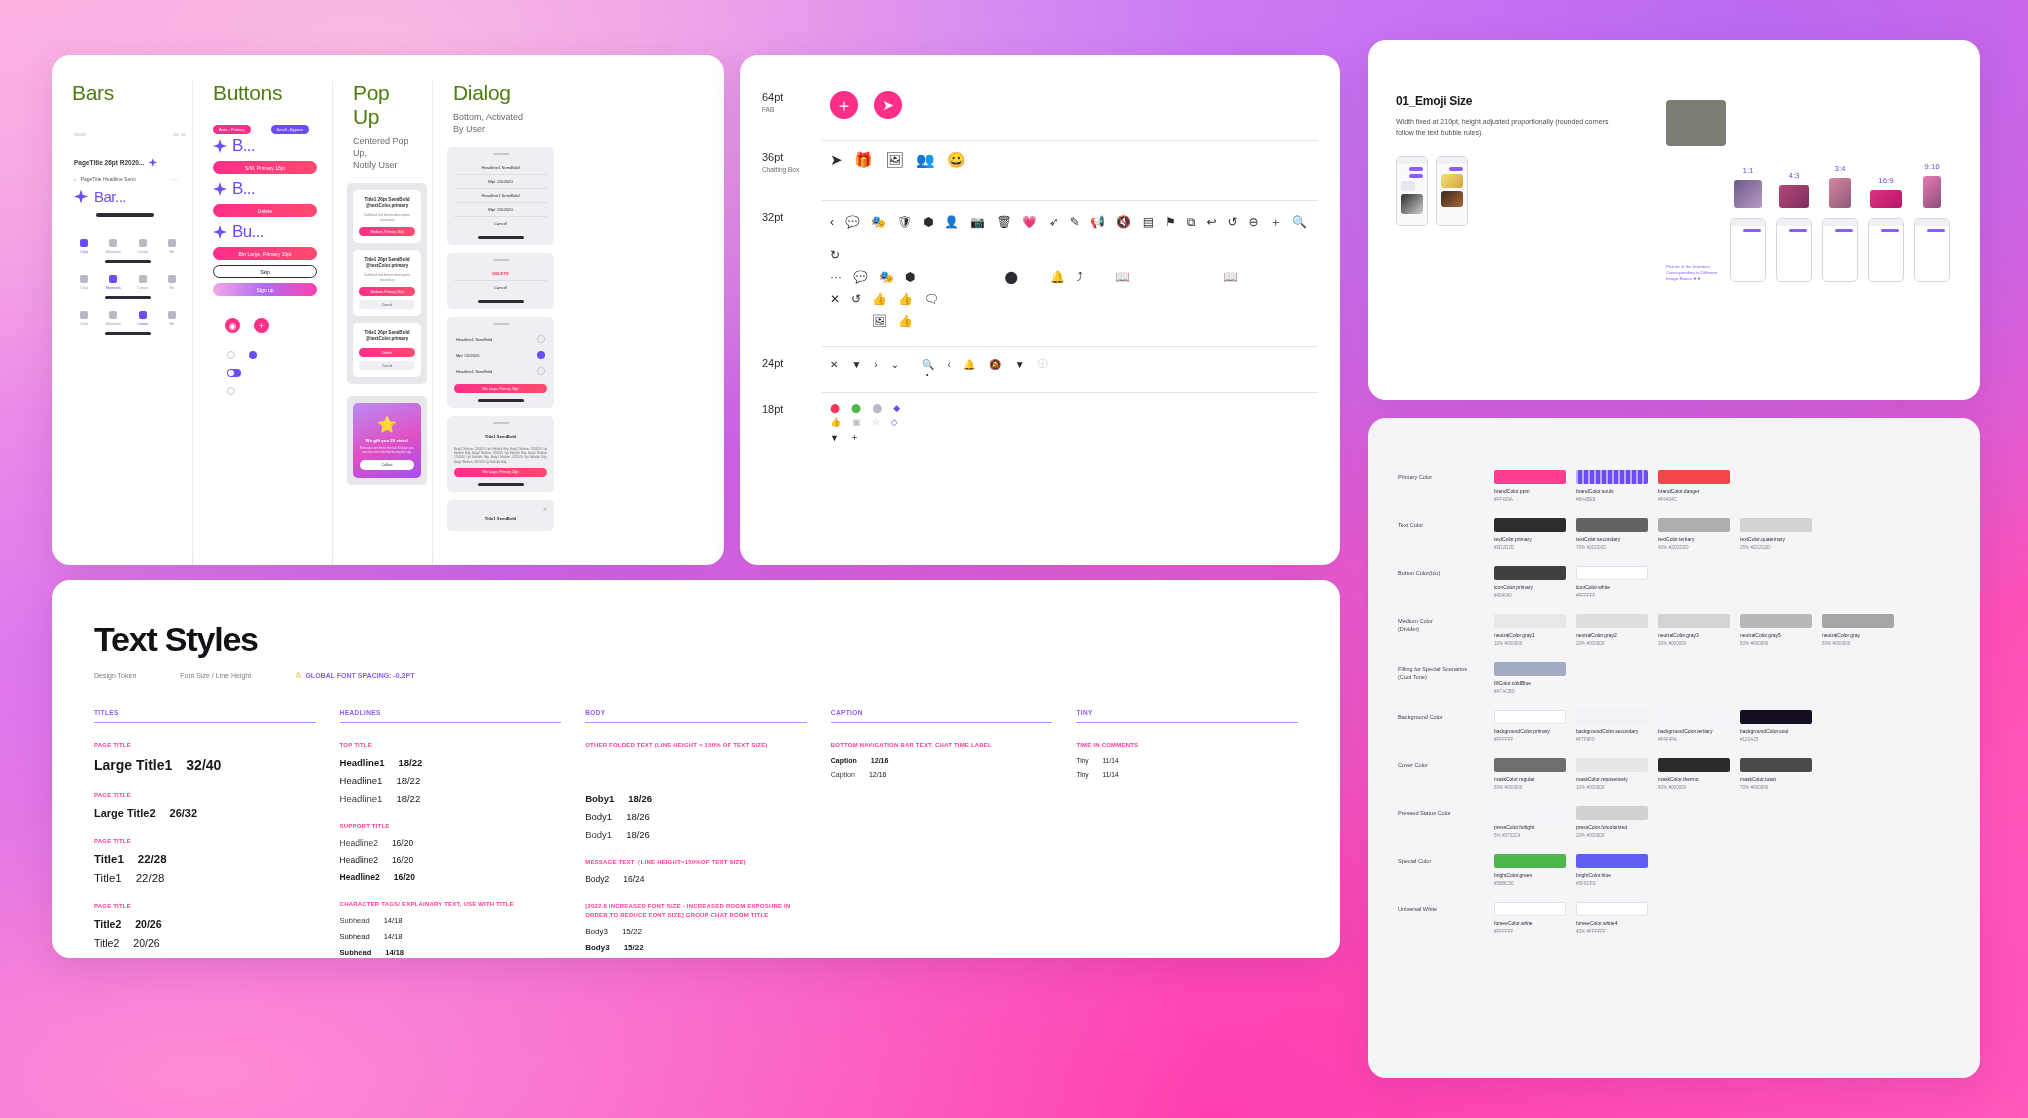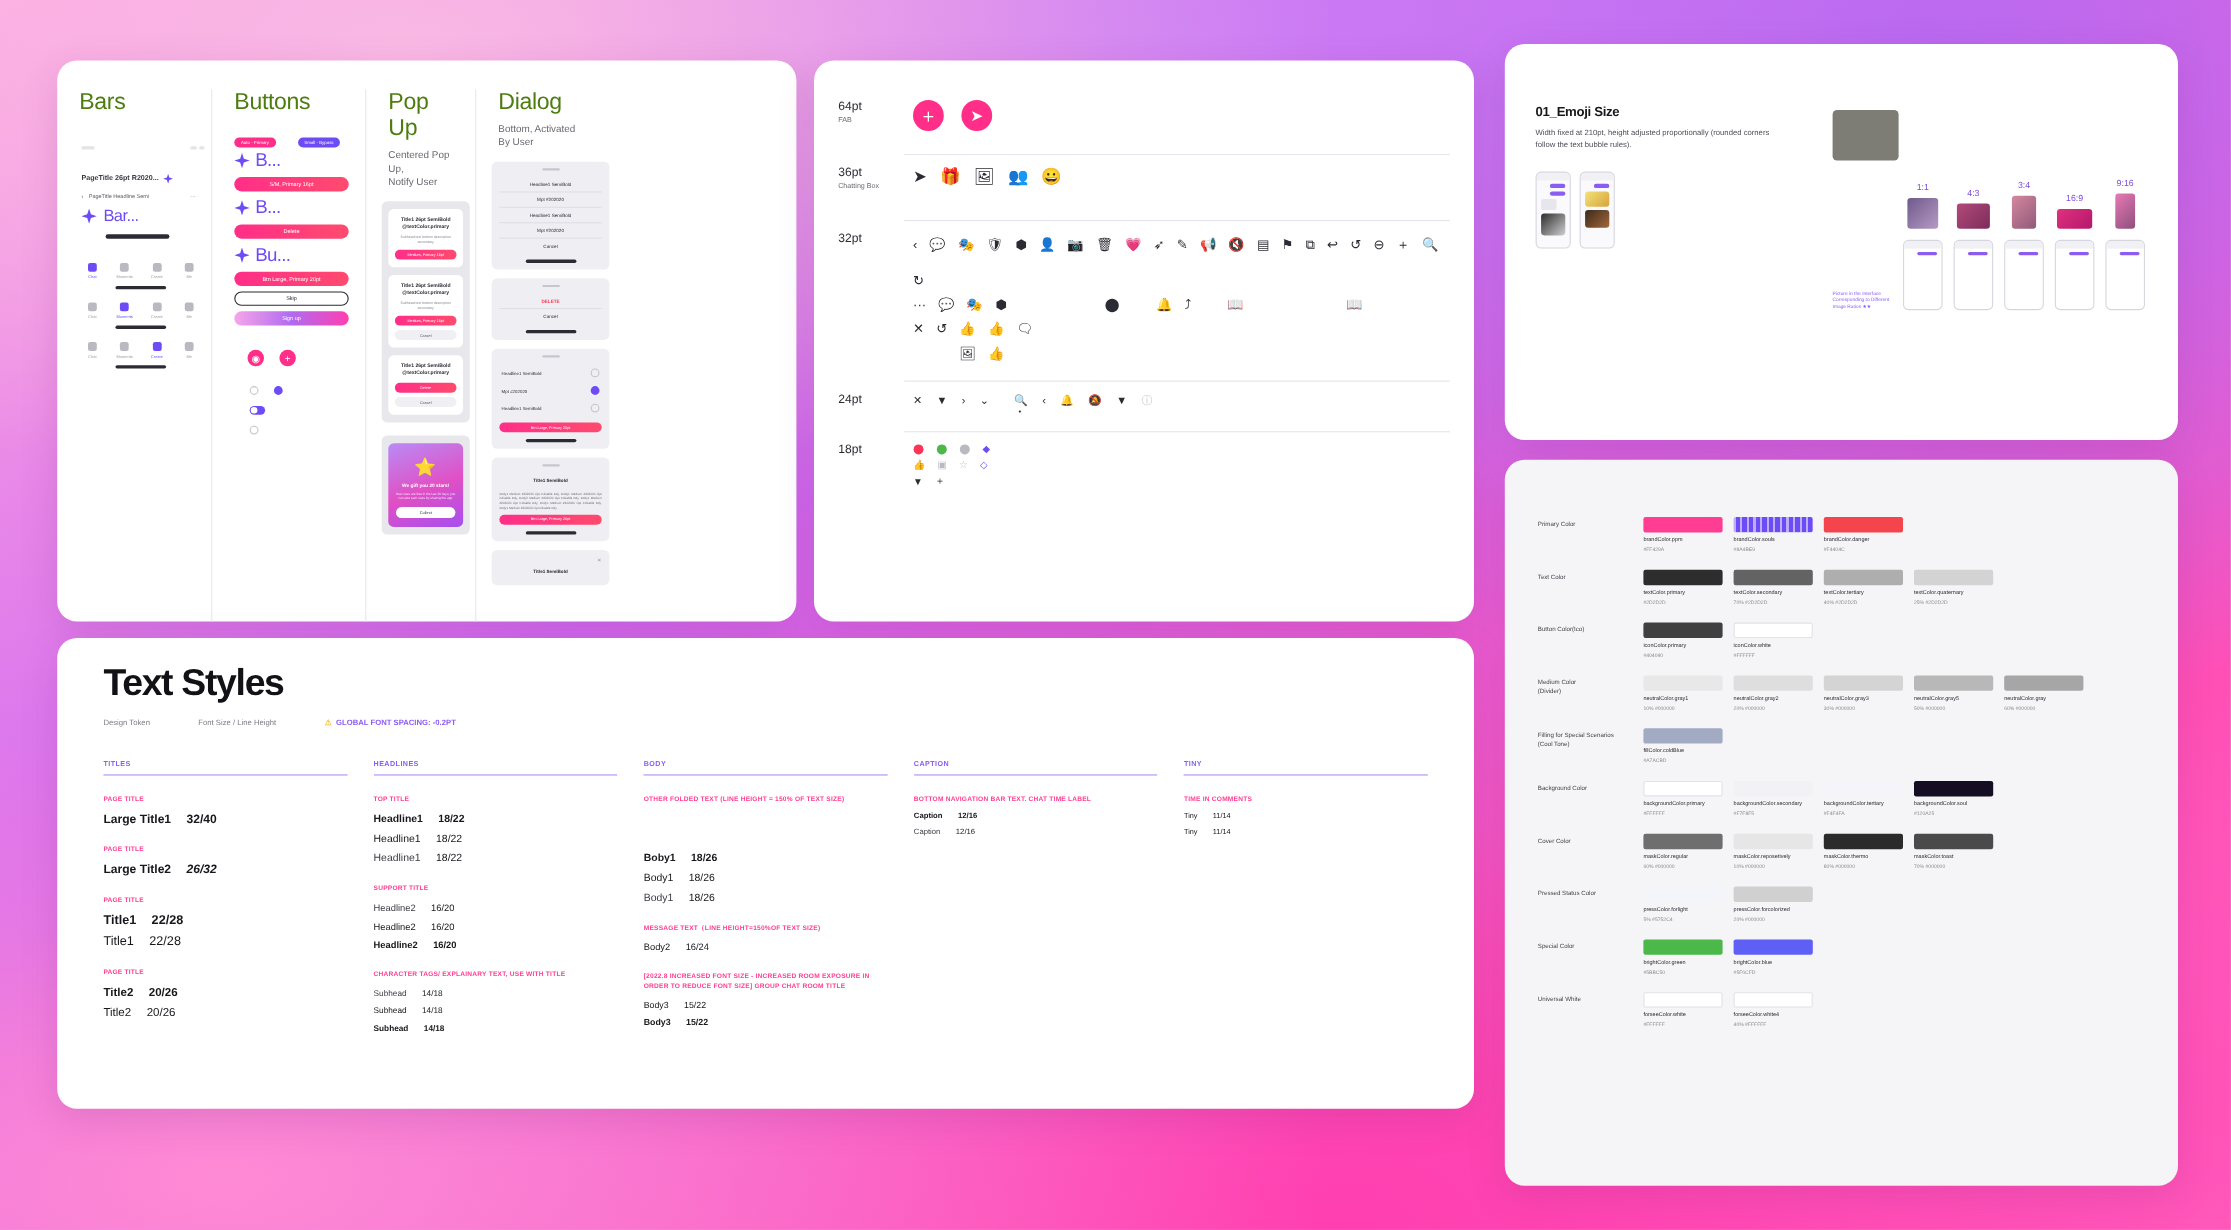--- a/index.html
+++ b/index.html
@@ -149,33 +149,33 @@
   .cc-rows { margin-top: 26px; }
   .cc-row { display:flex; align-items:flex-start; margin-bottom:16px; }
   .cc-label { width:96px; flex:0 0 96px; font-size:5.6px; color:#44444d; line-height:8px; padding-top:3px;}
   .cc-swatches { display:flex; gap:10px; flex-wrap:wrap; }
   .cc-sw { width:72px; }
   .cc-chip { height:14px; border-radius:2px; }
   .cc-name { font-size:5px; color:#2b2b33; margin-top:4px; line-height:7px;}
   .cc-hex { font-size:4.6px; color:#8a8a93; margin-top:2px; }
 
   
-  #text-card { left: 52px; top: 580px; width: 1288px; height: 428px; padding: 22px 42px; }
+  #text-card { left: 52px; top: 580px; width: 1288px; height: 378px; padding: 40px 42px; }
   .ts-title { font-size:34px; font-weight:700; color:#111116; letter-spacing:-1.2px; }
   .ts-meta { display:flex; gap:44px; margin-top:12px; align-items:center; }
   .ts-meta .m { font-size:7px; color:#7c7c85; }
   .ts-meta .warn { font-size:7px; color:#8b5cf6; font-weight:700; display:flex; gap:4px; align-items:center;}
   .ts-grid { display:flex; margin-top:30px; gap:24px; }
   .ts-col { flex:1; }
   .ts-col-head { font-size:6.5px; color:#8b5cf6; font-weight:700; letter-spacing:.4px; }
   .ts-rule { height:1px; background:#b08cf5; margin-top:6px; }
   .ts-group { margin-top:18px; }
   .ts-tag { font-size:6px; color:#ff3d92; font-weight:700; letter-spacing:.2px; line-height:9px; }
   .ts-line { display:flex; gap:14px; align-items:baseline; margin-top:7px; color:#17171c; }
-  .s32 { font-size:11px; } .s26 { font-size:11px; } .s22 { font-size:11.5px; }
+  .s32 { font-size:14px; } .s26 { font-size:11px; } .s22 { font-size:11.5px; }
   .s20 { font-size:10.5px; } .s18 { font-size:9.5px; } .s16 { font-size:8.5px; }
   .s15 { font-size:8px; } .s14 { font-size:7.5px; } .s12 { font-size:7px; } .s11 { font-size:6.6px; }
 </style>
 </head>
 <body>
 
 <div class="board">
 
   <div class="card" id="components-card">
     <div class="comp-cols">
@@ -869,21 +869,21 @@
             <div class="ts-tag">PAGE TITLE</div>
             <div class="ts-line s32">
               <span style="font-weight: 700;">Large Title1</span>
               <span style="font-weight: 700;">32/40</span>
             </div>
           </div>
           <div class="ts-group">
             <div class="ts-tag">PAGE TITLE</div>
             <div class="ts-line s26">
               <span style="font-weight: 700;">Large Title2</span>
-              <span style="font-weight: 700; font-style: italic;">26/32</span>
+              <span style="font-weight: 700;">26/32</span>
             </div>
           </div>
           <div class="ts-group">
             <div class="ts-tag">PAGE TITLE</div>
             <div class="ts-line s22">
               <span style="font-weight: 700;">Title1</span>
               <span style="font-weight: 700;">22/28</span>
             </div>
             <div class="ts-line s22">
               <span style="font-weight: 400;">Title1</span>

